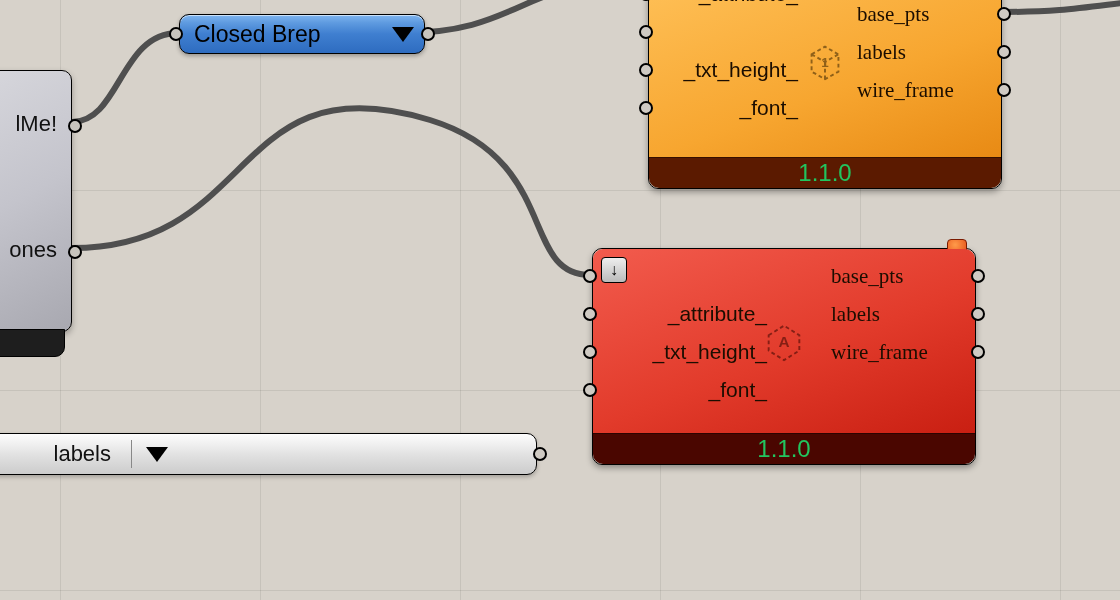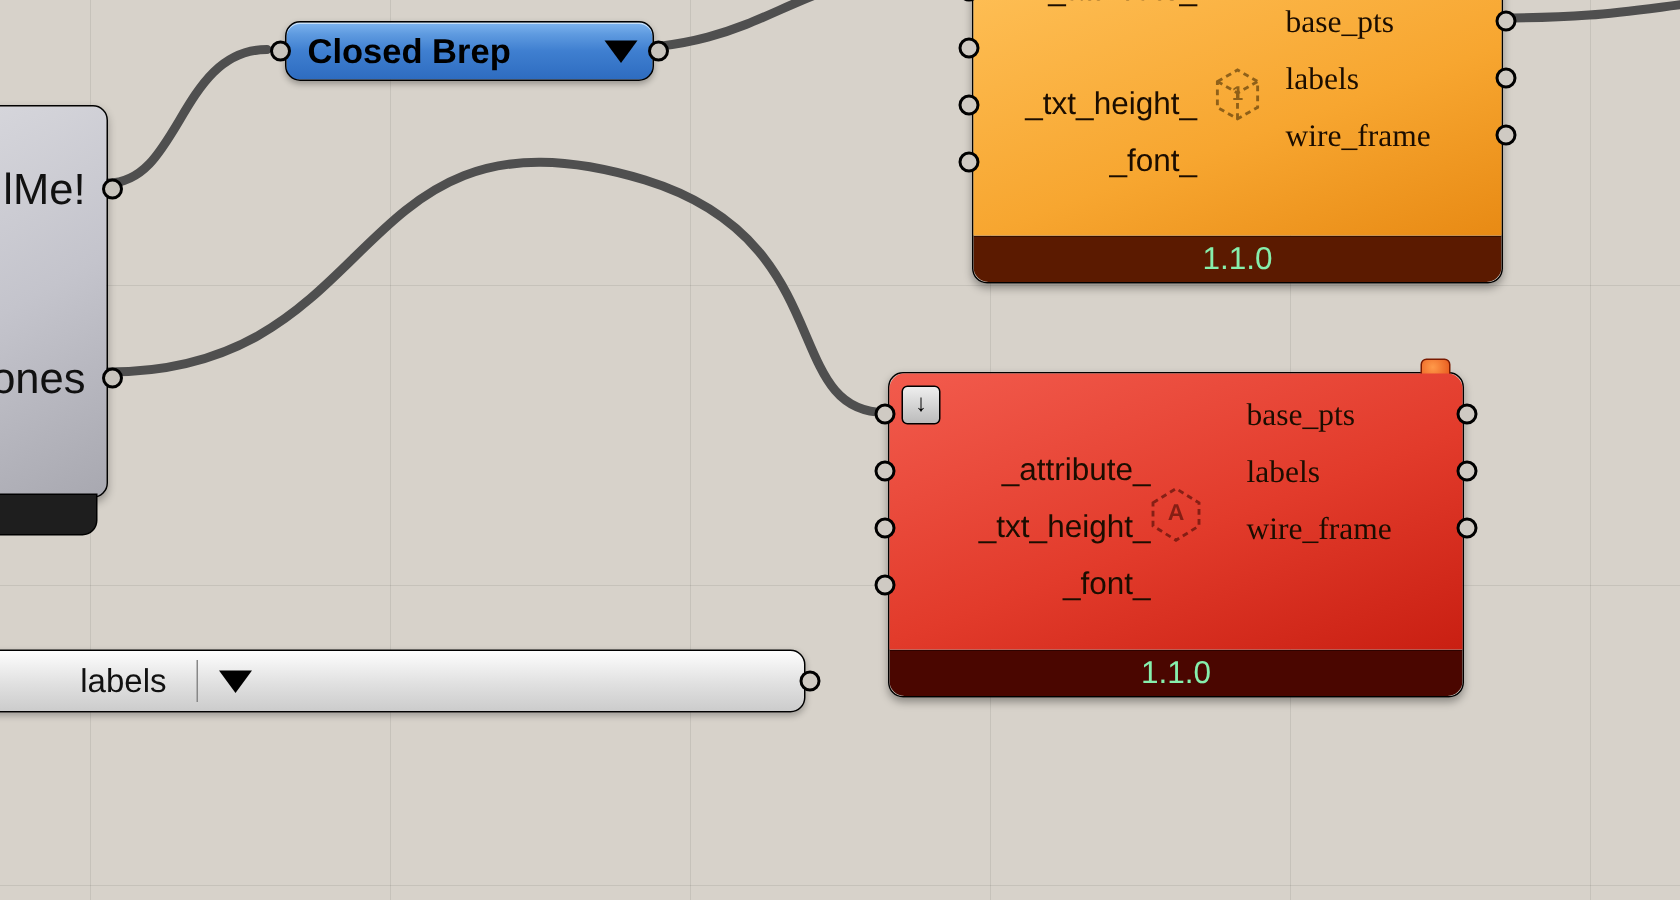--- a/index.html
+++ b/index.html
@@ -80,21 +80,21 @@
     position: absolute;
     left: 6px; right: 6px; bottom: -26px;
     height: 26px;
     background: #1e1e1e;
     border-radius: 0 0 10px 10px;
     border: 1px solid #000;
   }
   .grey-label {
     position: absolute;
     right: 14px;
-    font-size: 29px;
+    font-size: 22px;
     color: #111;
   }
   .grey-port {
     position: absolute;
     right: -11px;
     width: 14px; height: 14px;
     border: 2px solid #000;
     border-radius: 50%;
     background: #c8c4bd;
     box-sizing: border-box;
@@ -111,22 +111,22 @@
   .pycomp.red    .body { background: linear-gradient(160deg, #f25b4d 0%, #e23b2b 55%, #c91f12 100%); }
   .pycomp .body {
     position: relative;
     border-radius: 10px 10px 0 0;
     padding: 8px 0 8px 0;
     min-height: 20px;
   }
   .pycomp .footer {
     height: 30px;
     border-radius: 0 0 10px 10px;
-    color: #86efac;
-    font-size: 21px;
+    color: #22c55e;
+    font-size: 24px;
     display: flex;
     align-items: center;
     justify-content: center;
     border-top: 1px solid rgba(0,0,0,0.4);
   }
   .pycomp.orange .footer { background: #5b1a00; }
   .pycomp.red    .footer { background: #4a0600; }
 
   .pycomp .row {
     height: 38px;
@@ -244,21 +244,21 @@
 <div class="greybox">
   <span class="grey-label" style="top:40px;">lMe!</span>
   <div class="grey-port" style="top:48px;"></div>
 
   <span class="grey-label" style="top:166px;">ones</span>
   <div class="grey-port" style="top:174px;"></div>
 
   <div class="foot"></div>
 </div>
 
-<div class="capsule" style="left:190px; top:14px; width:220px;font-weight:bold;">
+<div class="capsule" style="left:179px; top:14px; width:220px;">
   <span>Closed Brep</span>
   <div class="tri"></div>
   <div class="port in" style="top:12px;"></div>
   <div class="port out" style="top:12px;"></div>
 </div>
 
 <div class="pycomp orange" style="left:648px; top:-34px; width:352px;">
   <div class="body" style="height:174px;">
 
     <svg class="center-icon" viewBox="0 0 48 48">

